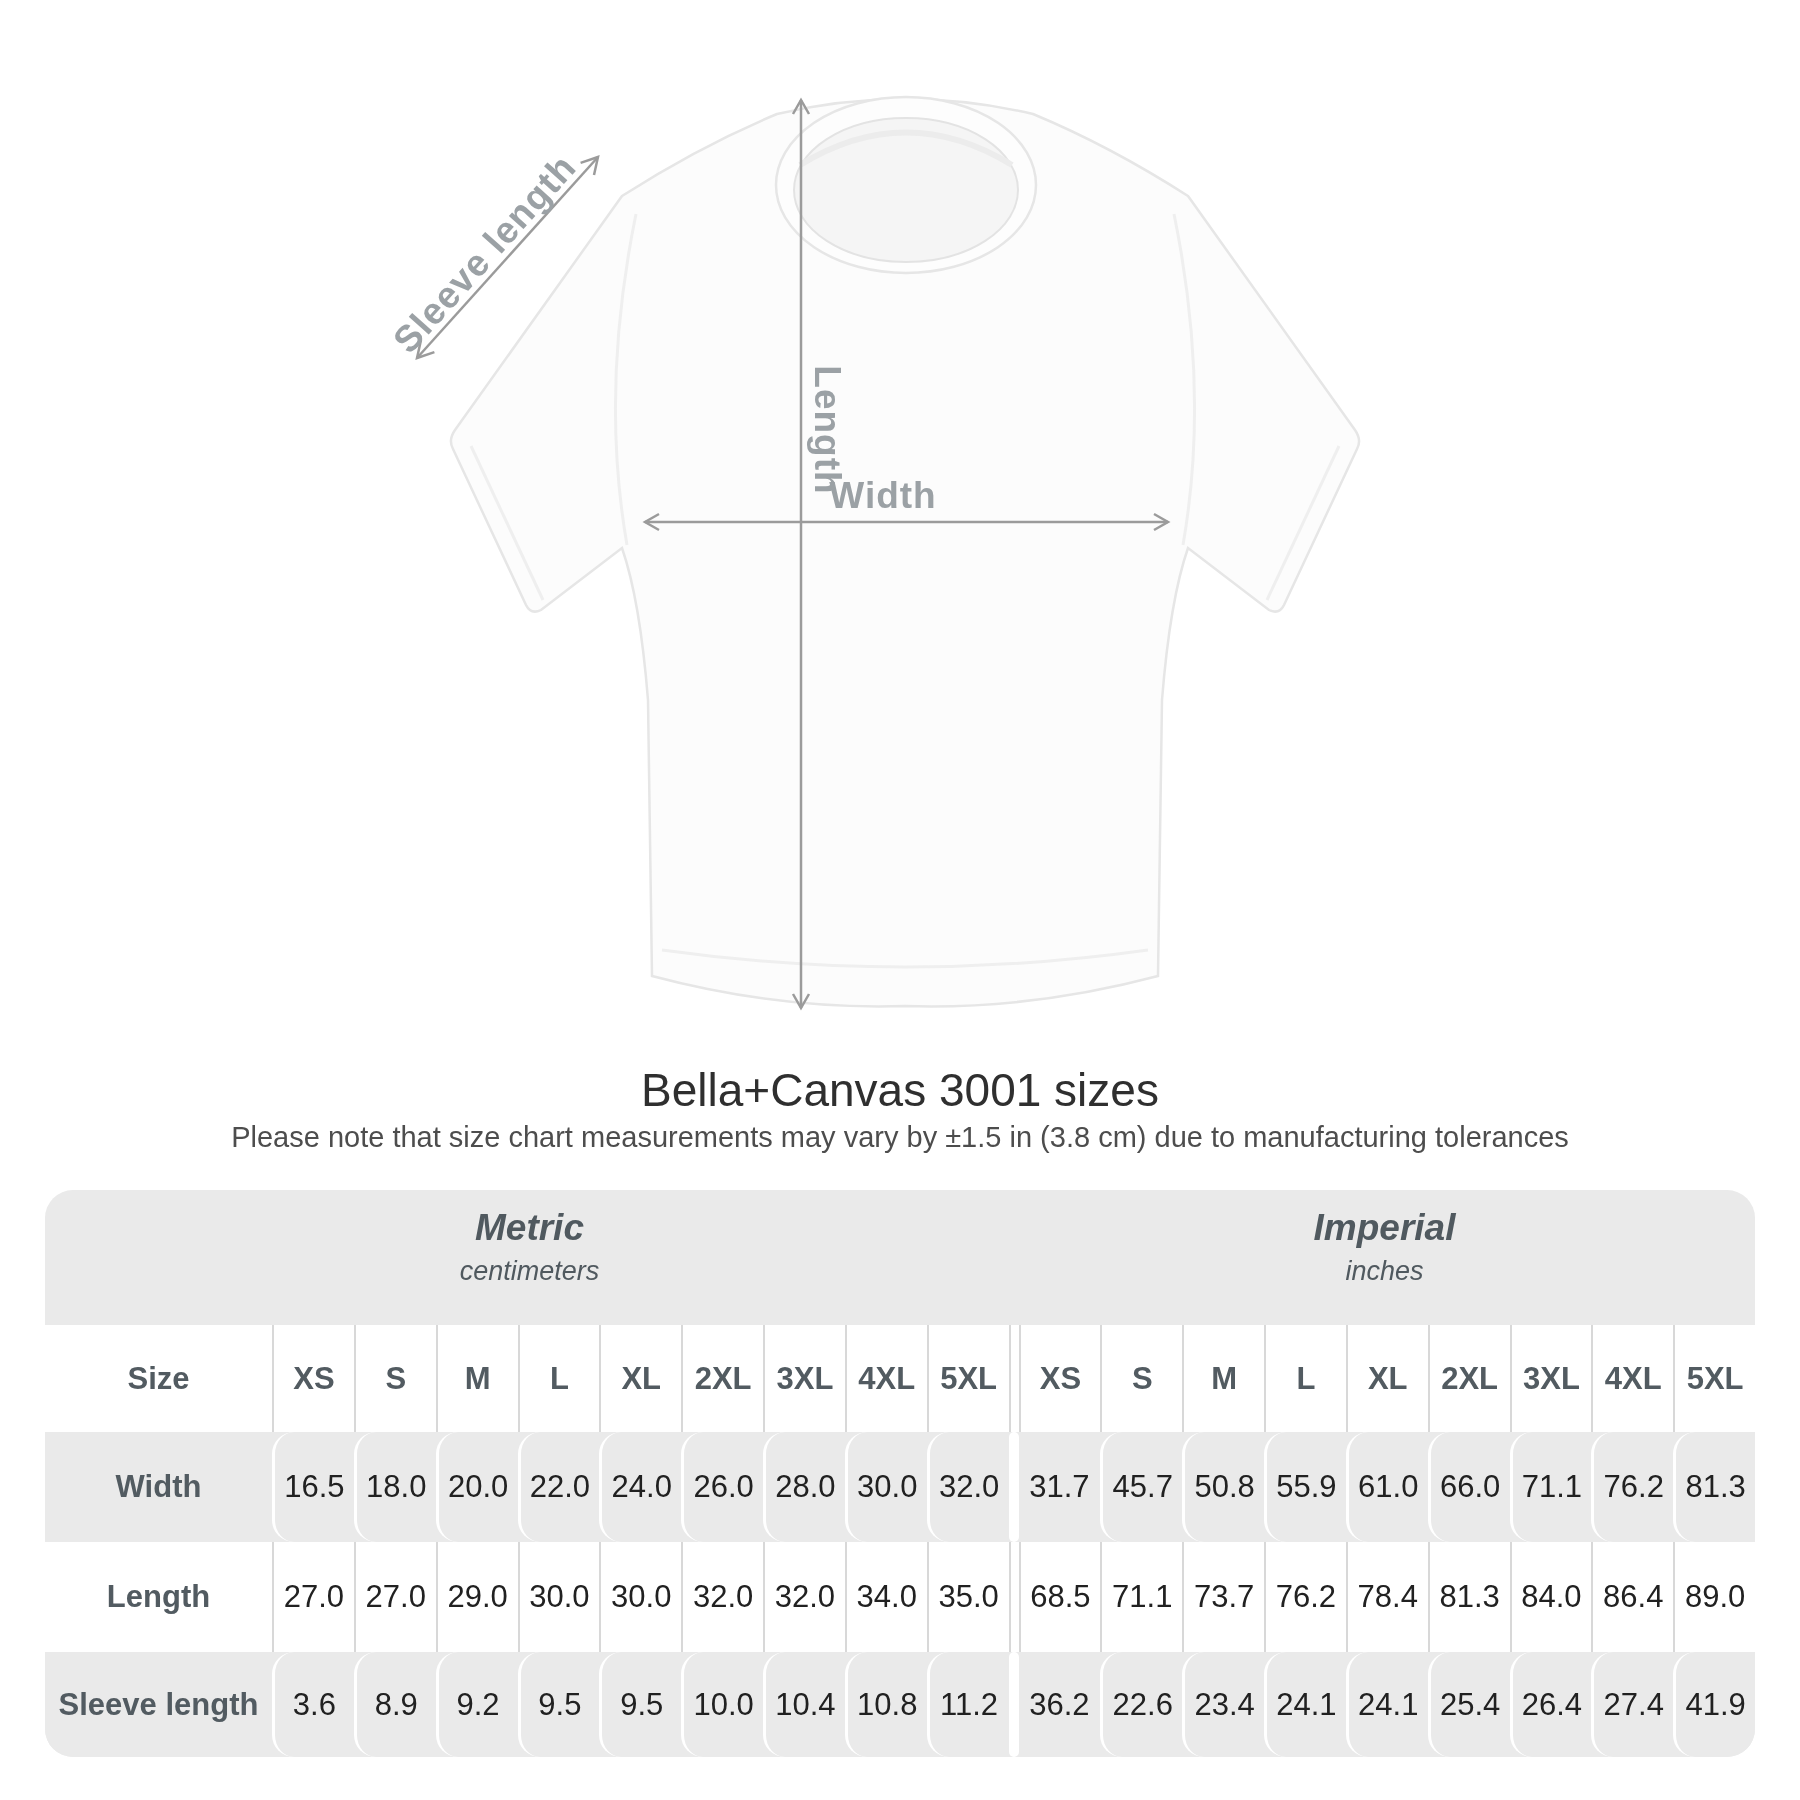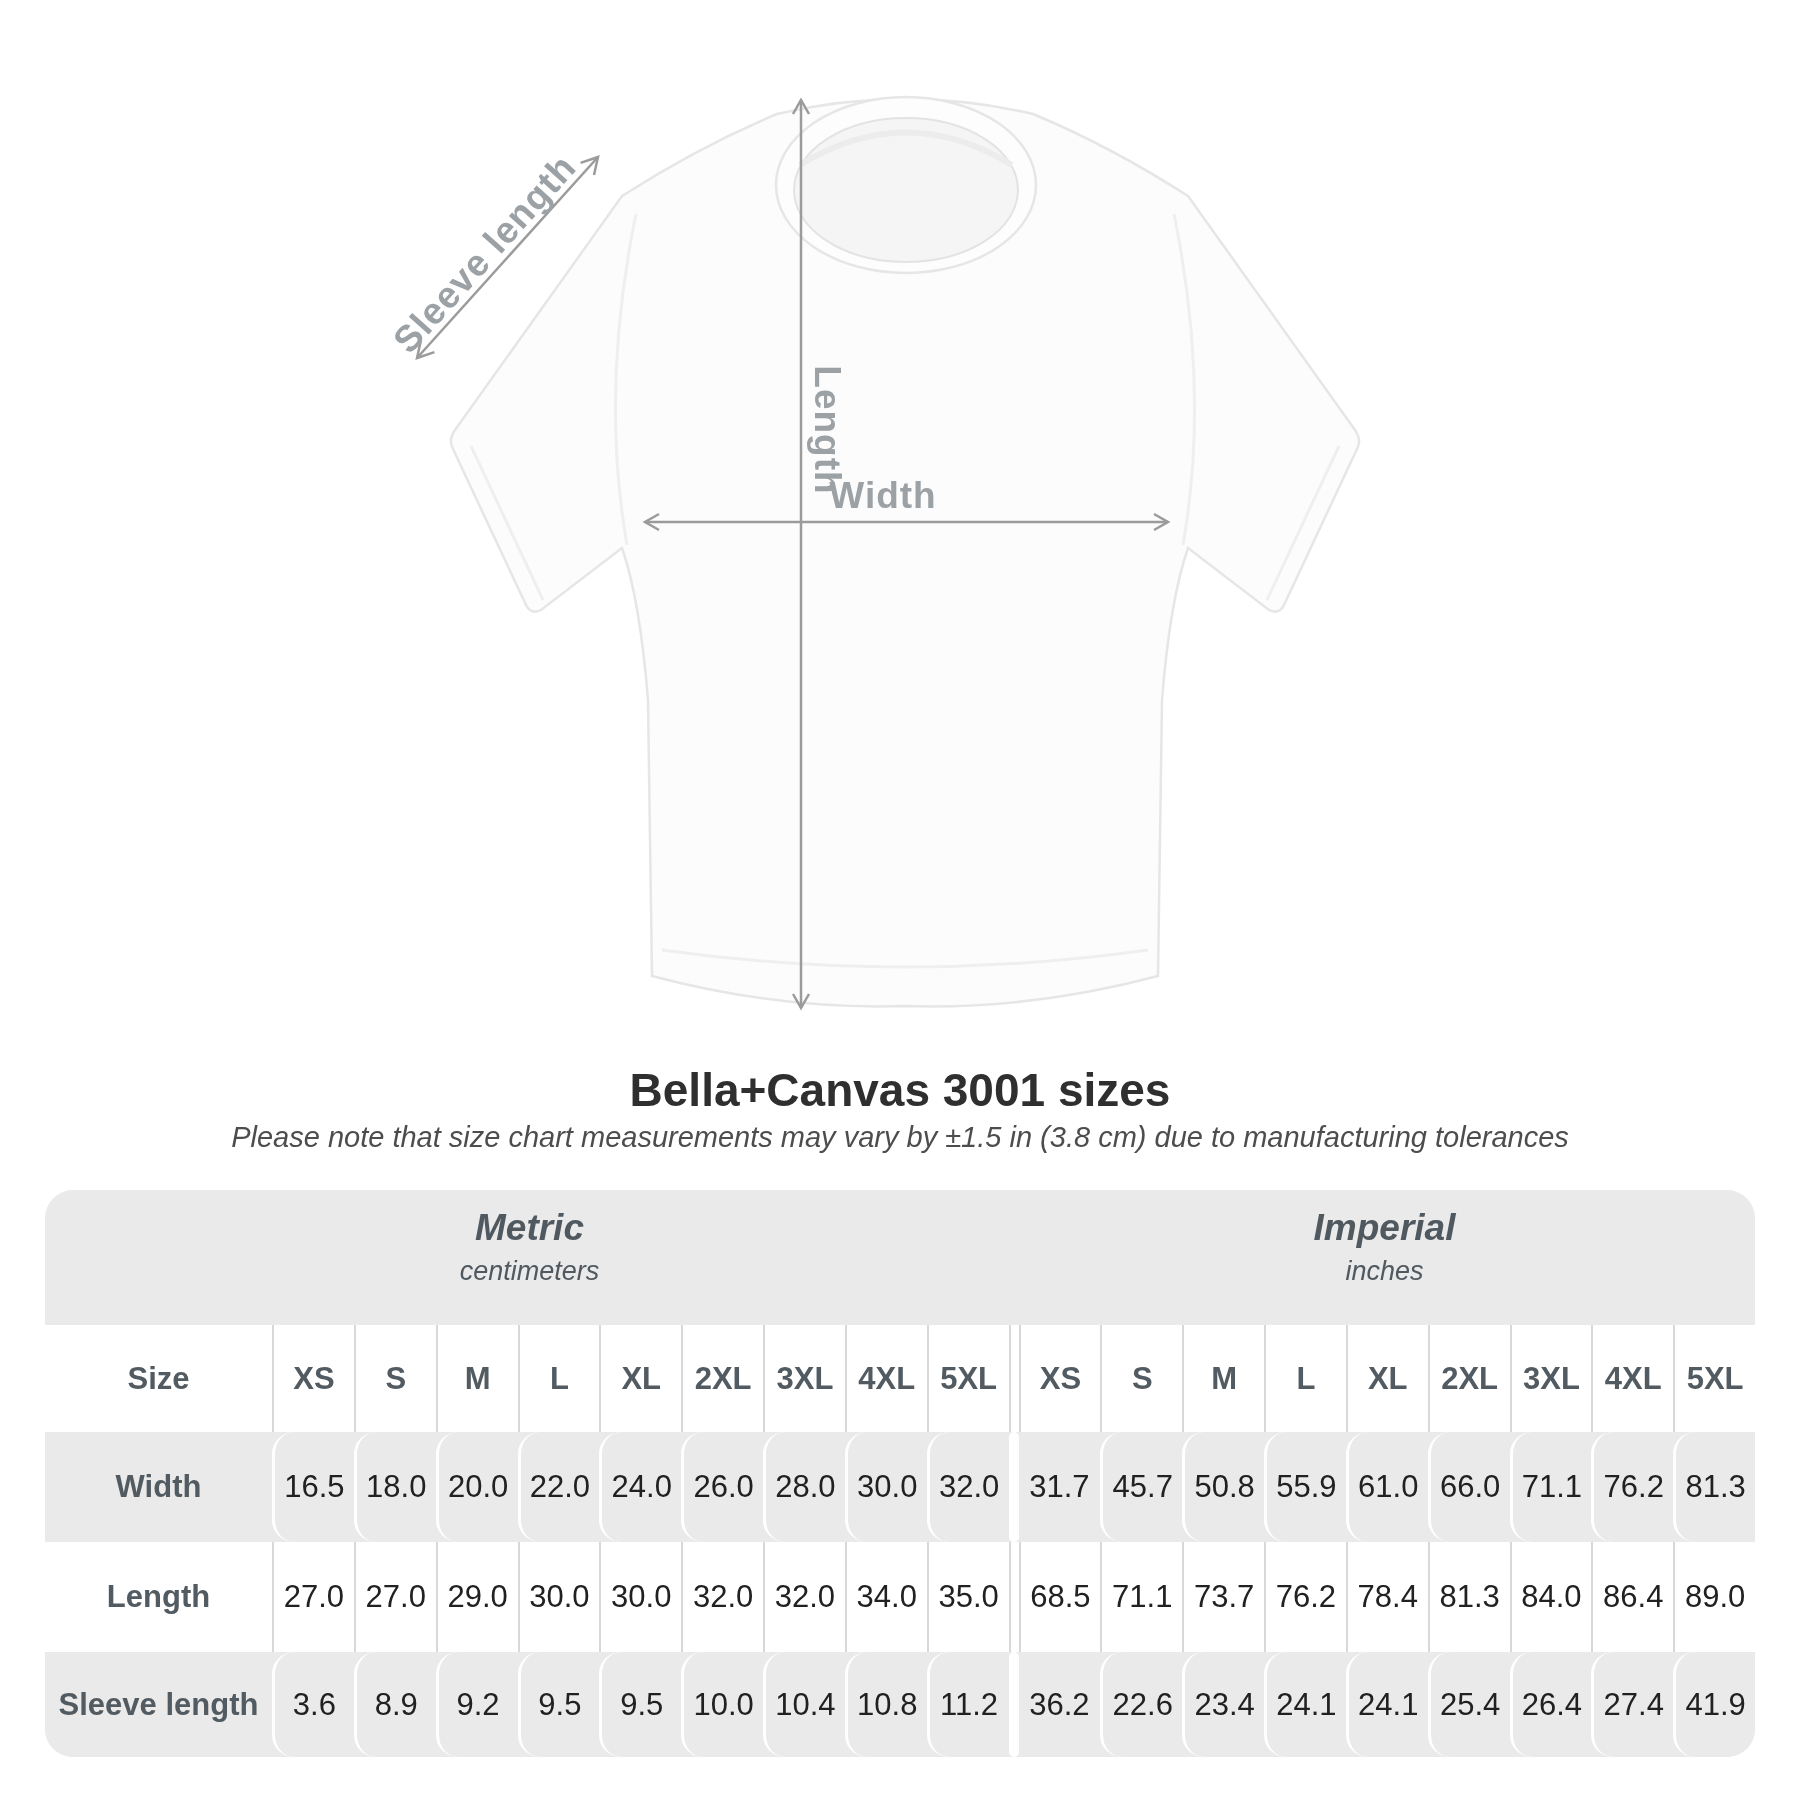--- a/index.html
+++ b/index.html
@@ -5,22 +5,22 @@
   html,body{margin:0;padding:0;background:#fff;}
   body{width:1800px;height:1800px;font-family:"Liberation Sans","DejaVu Sans",sans-serif;-webkit-font-smoothing:antialiased;}
   .page{width:1800px;height:1800px;position:relative;overflow:hidden;background:#fff;}
 
   
   .diagram{width:1800px;height:1048px;}
   .diagram svg{display:block;}
   .measure-label{fill:#9ba1a5;font-weight:bold;font-size:37px;letter-spacing:1px;}
 
   
-  .title{margin:19px 0 0 0;text-align:center;font-size:46px;line-height:46px;font-weight:bold;color:#2f2f2f;}
-  .subtitle{margin:9px 0 0 0;text-align:center;font-style:italic;font-size:29px;line-height:30px;color:#4d4d4d;}
+  .title{margin:19px 0 0 0;text-align:center;font-size:46px;line-height:46px;font-weight:normal;color:#2f2f2f;}
+  .subtitle{margin:9px 0 0 0;text-align:center;font-size:29px;line-height:30px;color:#4d4d4d;}
 
   
   .size-table{width:1710px;margin:38px auto 0 auto;background:#eaeaea;border-radius:28px;overflow:hidden;}
   .band{display:grid;grid-template-columns:969px 741px;height:135px;}
   .band-cell{text-align:center;padding-top:14px;color:#50595f;}
   .band-title{font-size:37px;line-height:48px;font-weight:bold;font-style:italic;}
   .band-sub{font-size:27px;line-height:38px;font-style:italic;}
 
   .row{display:grid;grid-template-columns:227px repeat(9,1fr) 10px repeat(9,1fr);}
   .row .cell{display:flex;align-items:center;justify-content:center;overflow:hidden;}

